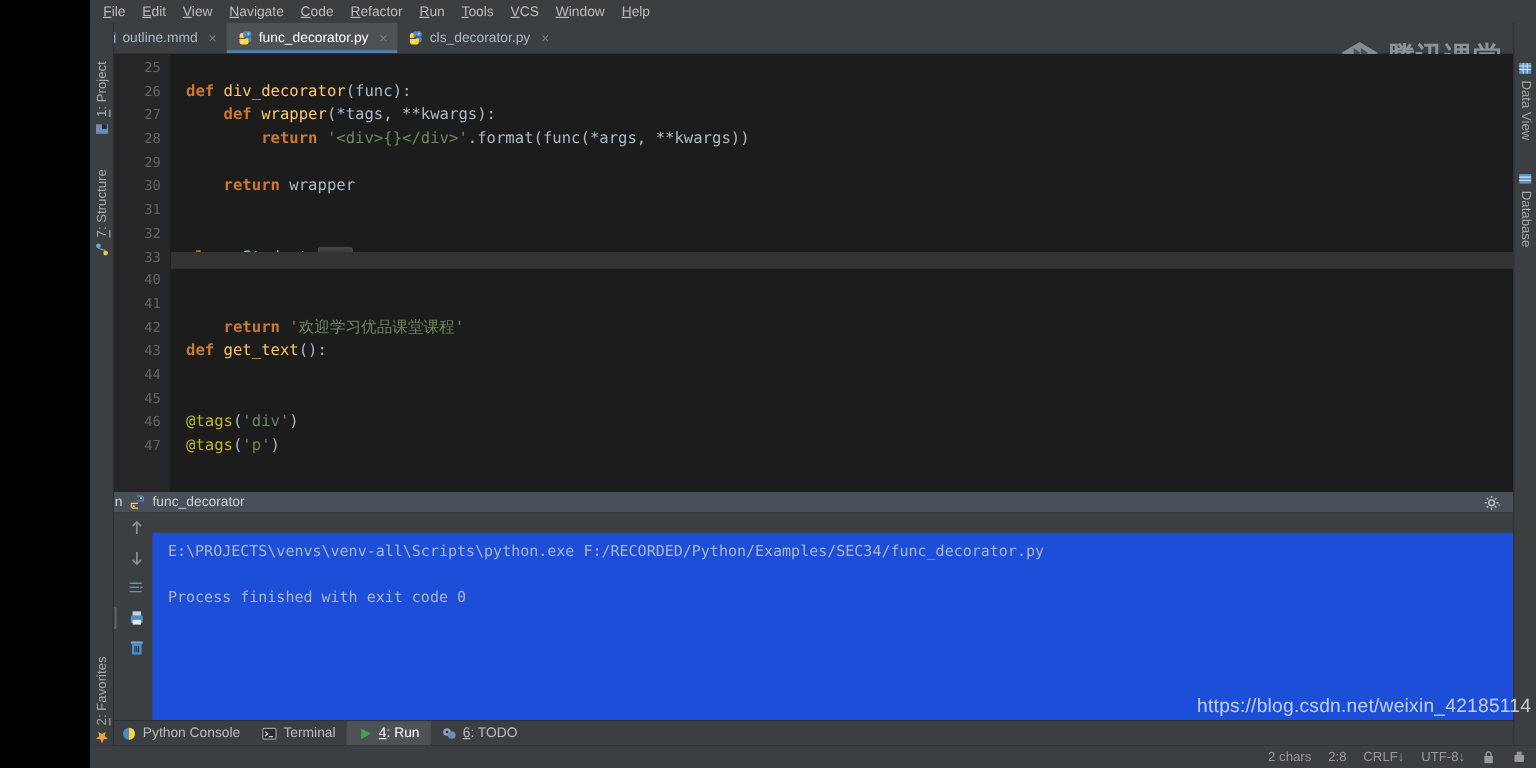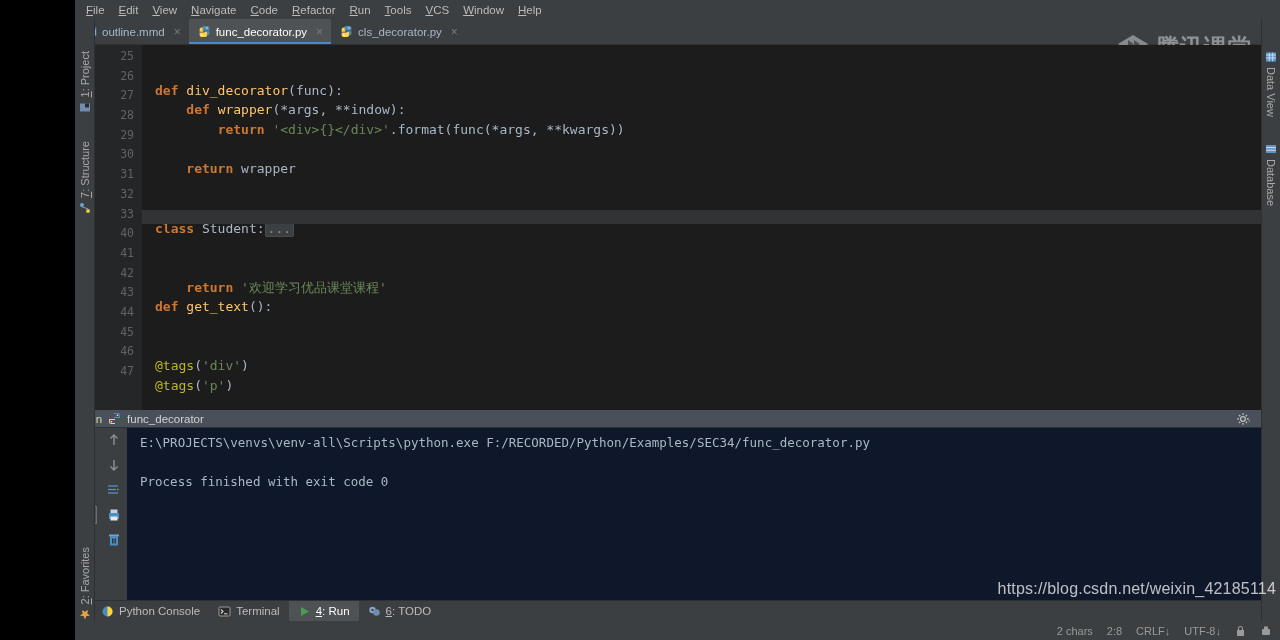--- a/index.html
+++ b/index.html
@@ -85,21 +85,21 @@
     position: absolute; right: -11px; top: 5px;
     width: 9px; height: 9px; color: #8c8c8c;
     font-size: 8px; line-height: 9px; text-align: center;
   }
   .fold.box { border: 1px solid #6e6e6e; }
   .fold.arm { border-left: 1px solid #6e6e6e; border-bottom: 1px solid #6e6e6e;
               width: 6px; height: 7px; top: 3px; right: -9px; }
 
   .codearea {
     flex: 1; position: relative; background: #1c1c1c;
-    padding-top: 16px; overflow: hidden;
+    padding-top: 2px; overflow: hidden;
   }
   .cline {
     height: 19.7px; line-height: 19.7px;
     font-family: "DejaVu Sans Mono", monospace;
     font-size: 13px; white-space: pre;
     padding-left: 13px; color: #a9b7c6;
   }
   .kw    { color: #cc7832; font-weight: bold; }
   .fn    { color: #ffc66d; }
   .cls   { color: #a9b7c6; }
@@ -143,25 +143,25 @@
   .run-body { display: flex; height: 172px; }
   .run-toolbar {
     width: 52px; flex: 0 0 52px; background: #3c3f41;
     display: flex; padding-top: 4px;
   }
   .tcol { width: 26px; display: flex; flex-direction: column;
           align-items: center; gap: 9px; }
   .ticon { width: 16px; height: 16px; display: block; }
   .ticon.sel { outline: 1px solid #6b6f72; background: #4b4f51; }
   .console {
-    flex: 1; background: #0f172a;
+    flex: 1; background: #1d4ed8;
     font-family: "DejaVu Sans Mono", monospace;
     font-size: 12.5px; color: #a9b7c6;
     padding: 5px 0 16px 13px; line-height: 19.5px;
-    white-space: pre; overflow: hidden;
+    white-space: pre; overflow: hidden; margin-top: 16px;
   }
   .console .sel { background: #2f5d99; color: #d8e4f0; }
 
   
   .bottombar {
     position: absolute; left: 0; top: 600px;
     width: 1205px; height: 21px;
     background: #3c3f41; display: flex; 
     gap: 0px; padding-left: 17px;
     border-top: 1px solid #2e3133;
@@ -306,21 +306,21 @@
         <div class="gline">45</div>
         <div class="gline">46</div>
         <div class="gline">47</div>
       </div>
     <div class="codearea" id="codearea">
       <div class="band" style="top:165px;"></div>
       <div class="scrollbar-v"></div>
       <div class="stripe-mark"></div>
     <div class="cline">&nbsp;</div>
         <div class="cline"><span class="kw">def </span><span class="fn">div_decorator</span><span class="punct">(func):</span></div>
-        <div class="cline">    <span class="kw">def </span><span class="fn">wrapper</span><span class="punct">(*args, **indow):</span></div>
+        <div class="cline">    <span class="kw">def </span><span class="fn">wrapper</span><span class="punct">(*tags, **kwargs):</span></div>
         <div class="cline">        <span class="kw">return </span><span class="str">'&lt;div&gt;{}&lt;/div&gt;'</span><span class="punct">.format(func(*args, **kwargs))</span></div>
         <div class="cline">&nbsp;</div>
         <div class="cline">    <span class="kw">return </span><span class="param">wrapper</span></div>
         <div class="cline">&nbsp;</div>
         <div class="cline">&nbsp;</div>
         <div class="cline"><span class="kw">class </span><span class="cls">Student:</span><span class="folded">...</span></div>
         <div class="cline">&nbsp;</div>
         <div class="cline">&nbsp;</div>
         <div class="cline">    <span class="kw">return </span><span class="str">'欢迎学习优品课堂课程'</span></div>
         <div class="cline"><span class="kw">def </span><span class="fn">get_text</span><span class="punct">():</span></div>

